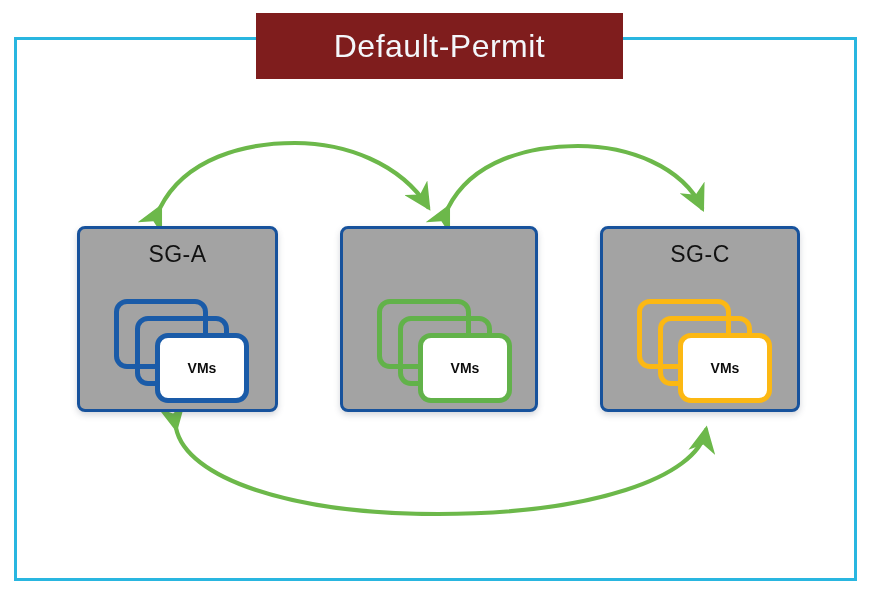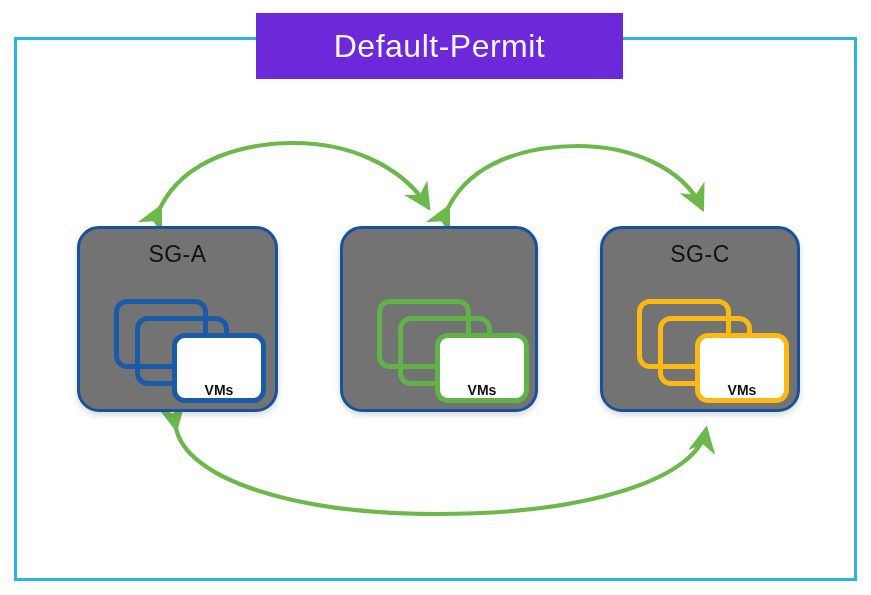--- a/index.html
+++ b/index.html
@@ -29,21 +29,21 @@
     box-sizing: border-box;
     background: transparent;
   }
   
   #title-banner {
     position: absolute;
     left: 256px;
     top: 13px;
     width: 367px;
     height: 66px;
-    background: #6d28d9;
+    background: #7f1d1d;
     display: flex;
     align-items: center;
     justify-content: center;
     z-index: 40;
   }
   #title-banner .title-text {
     color: #f4f7fb;
     font-size: 32px;
     font-weight: 400;
     letter-spacing: 0.5px;
@@ -57,22 +57,22 @@
     top: 0;
     width: 871px;
     height: 595px;
     z-index: 5;
     pointer-events: none;
   }
   
   .sg-box {
     position: absolute;
     border: 3px solid #17529c;
-    border-radius: 22px;
-    background: #737373;
+    border-radius: 8px;
+    background: #a3a3a3;
     box-shadow: 0 3px 6px rgba(60,70,90,0.22);
     z-index: 20;
     box-sizing: border-box;
     text-decoration: underline;
   }
   .sg-label {
     position: absolute;
     top: 12px;
     left: 0;
     right: 0;
@@ -96,24 +96,24 @@
     height: 70px;
     border-radius: 13px;
     border-width: 5px;
     border-style: solid;
     background: transparent;
     box-sizing: border-box;
   }
   .vm-card.back  { left: 0px;  top: 0px;  z-index: 1; }
   .vm-card.mid   { left: 21px; top: 17px; z-index: 2; }
   .vm-card.front {
-    left: 58px; top: 34px; z-index: 3;
+    left: 41px; top: 34px; z-index: 3;
     background: #ffffff;
     display: flex;
-    align-items: flex-end;
+    align-items: center;
     justify-content: center;
   }
   .vm-card.front .vm-text {
     font-size: 14px;
     font-weight: bold;
     color: #0d0d0d;
     font-family: "Liberation Sans", sans-serif;
   }
 </style>
 </head>

